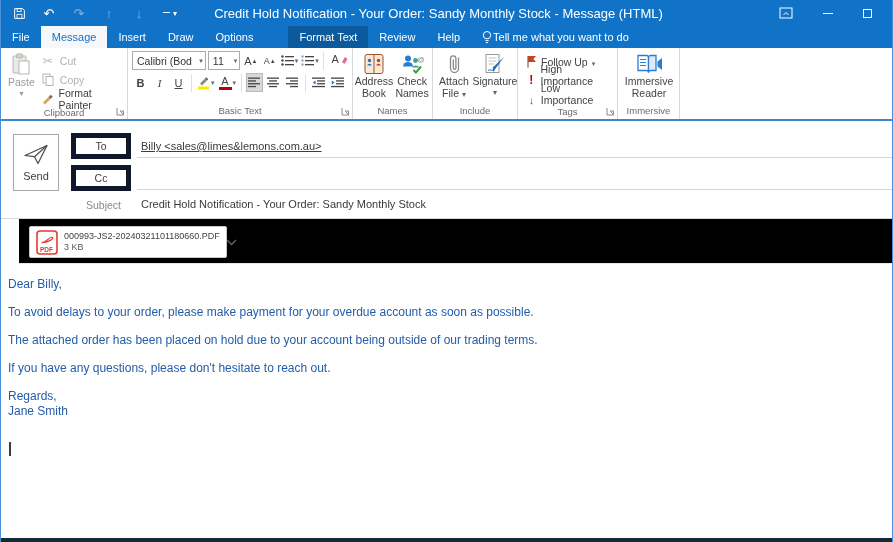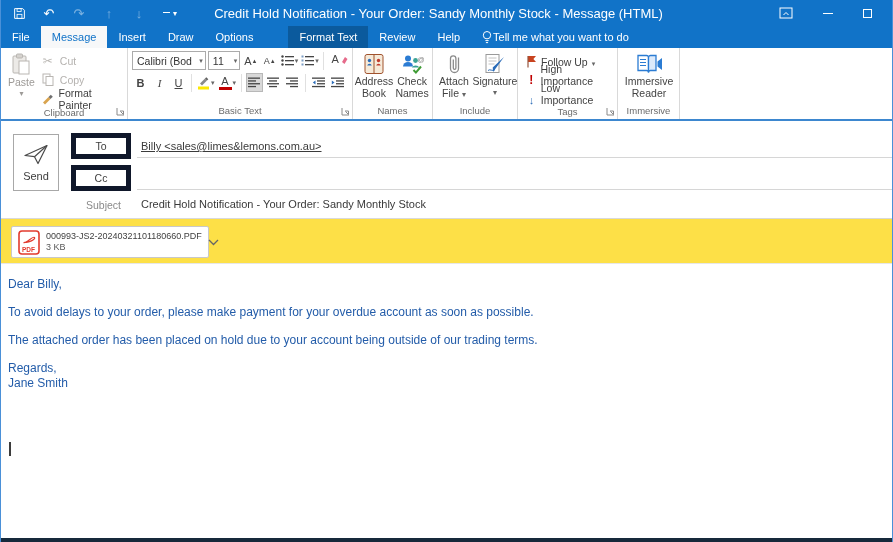--- a/index.html
+++ b/index.html
@@ -55,21 +55,21 @@
   .tagrow { display:flex; align-items:flex-end; gap:4px; font-size:10.5px; color:#3f3f3f; height:17px; }
   
   .msgheader { position:relative; height:98px; border-bottom:1px solid #d9d9d9; background:#fff; }
   .send-btn { position:absolute; left:12px; top:13px; width:46px; height:57px; border:1px solid #a8a8a8; display:flex; flex-direction:column; align-items:center; justify-content:center; gap:5px; font-size:11px; color:#3d3d3d; background:#fff; }
   .field-btn { position:absolute; left:70px; width:60px; height:26px; border:5px solid #0f172a; display:flex; align-items:center; justify-content:center; font-size:10.5px; color:#3d3d3d; background:#fff; }
   .fieldline { position:absolute; left:136px; right:0; border-bottom:1px solid #d6d6d6; }
   .to-value { position:absolute; left:140px; top:19px; font-size:11px; color:#3b3b3b; text-decoration:underline; }
   .subj-label { position:absolute; left:85px; top:78px; font-size:10.5px; color:#8a8a8a; }
   .subj-value { position:absolute; left:140px; top:77px; font-size:11px; color:#3a3a3a; }
   
-  .attachwell { position:relative; height:45px; border-bottom:1px solid #e7e7e7; background:#fde047; }
+  .attachwell { position:relative; height:45px; border-bottom:1px solid #e7e7e7; background:#000000;margin-left:18px; }
   .attach-chip { position:absolute; left:10px; top:7px; width:198px; height:32px; border:1px solid #c8c8c8; border-radius:2px; background:#fff; display:flex; align-items:center; padding:0 6px 0 6px; gap:6px; }
   .attach-meta { display:flex; flex-direction:column; line-height:11px; flex:1; }
   .attach-name { font-size:9px; color:#3f3f3f; white-space:nowrap; }
   .attach-size { font-size:9px; color:#5a5a5a; }
   
   .bodyarea { position:relative; height:268px; background:#fff; padding:13px 20px 0 7px; }
   .bodyarea p { font-size:12px; color:#235ca9; line-height:15px; margin-bottom:13px; }
   .bodyarea p.tight { margin-bottom:0; }
   .caret { position:absolute; left:8px; top:178px; width:2px; height:14px; background:#3c3c3c; }
   .bottomstrip { position:absolute; left:0; right:0; bottom:0; height:4px; background:#16293b; }
@@ -460,19 +460,20 @@
             <path d="M1 1 L5.5 5.5 L10 1" stroke="#666" fill="none" stroke-width="1.3"></path>
           </svg>
       </span>
     </div>
   </div>
 
   <div class="bodyarea">
     <p>Dear Billy,</p>
     <p>To avoid delays to your order, please make payment for your overdue account as soon as possible.</p>
     <p>The attached order has been placed on hold due to your account being outside of our trading terms.</p>
+    <p>If you have any questions, please don't hesitate to reach out.</p>
     <p class="tight">Regards,</p>
     <p>Jane Smith</p>
     <span class="caret"></span>
   </div>
 
   <div class="bottomstrip"></div>
 </div>
 
 </body></html>

